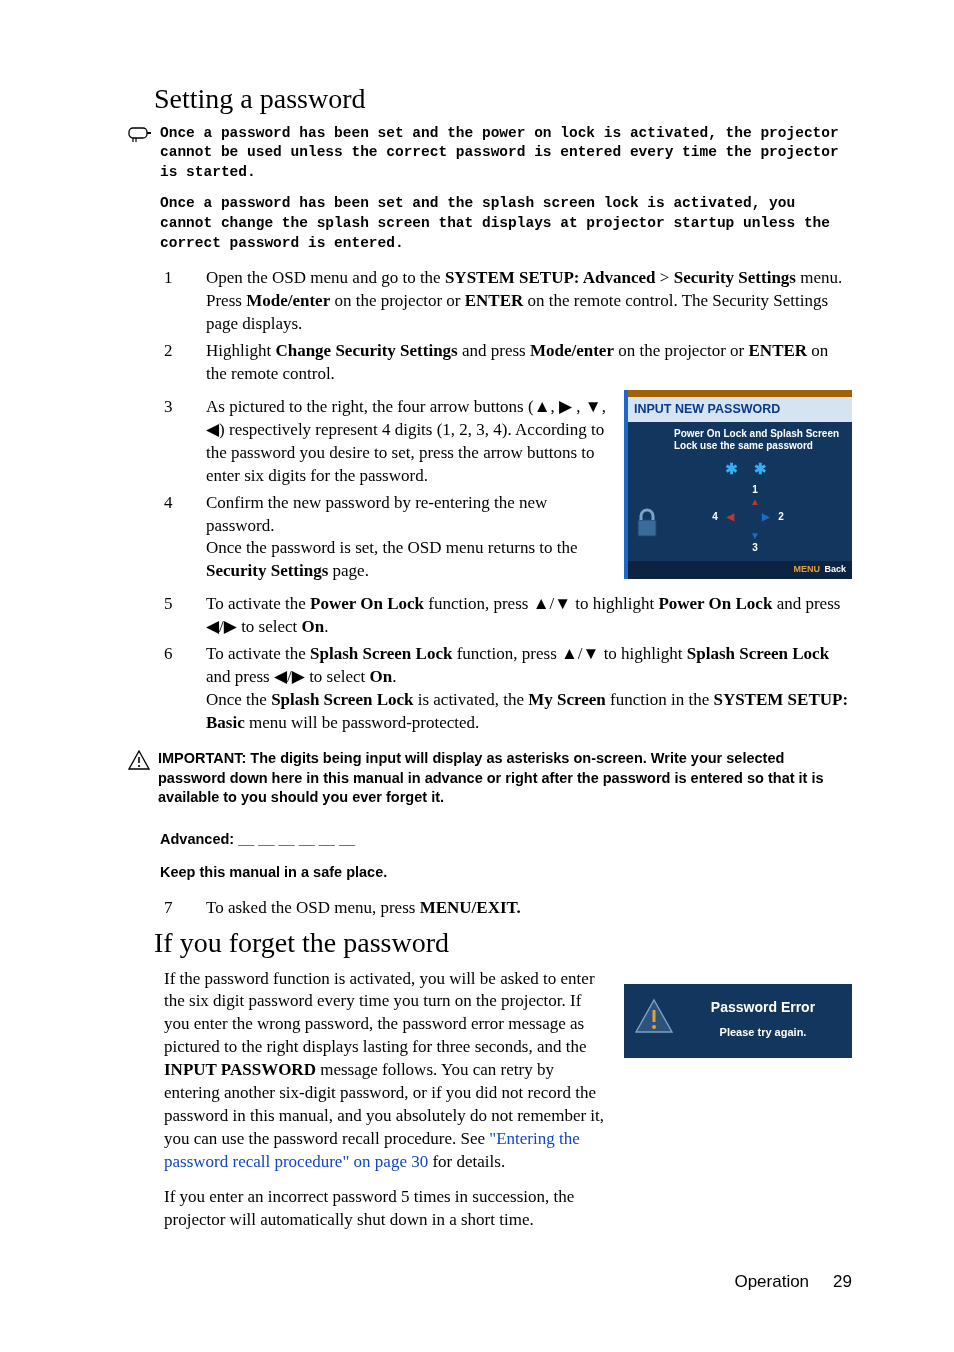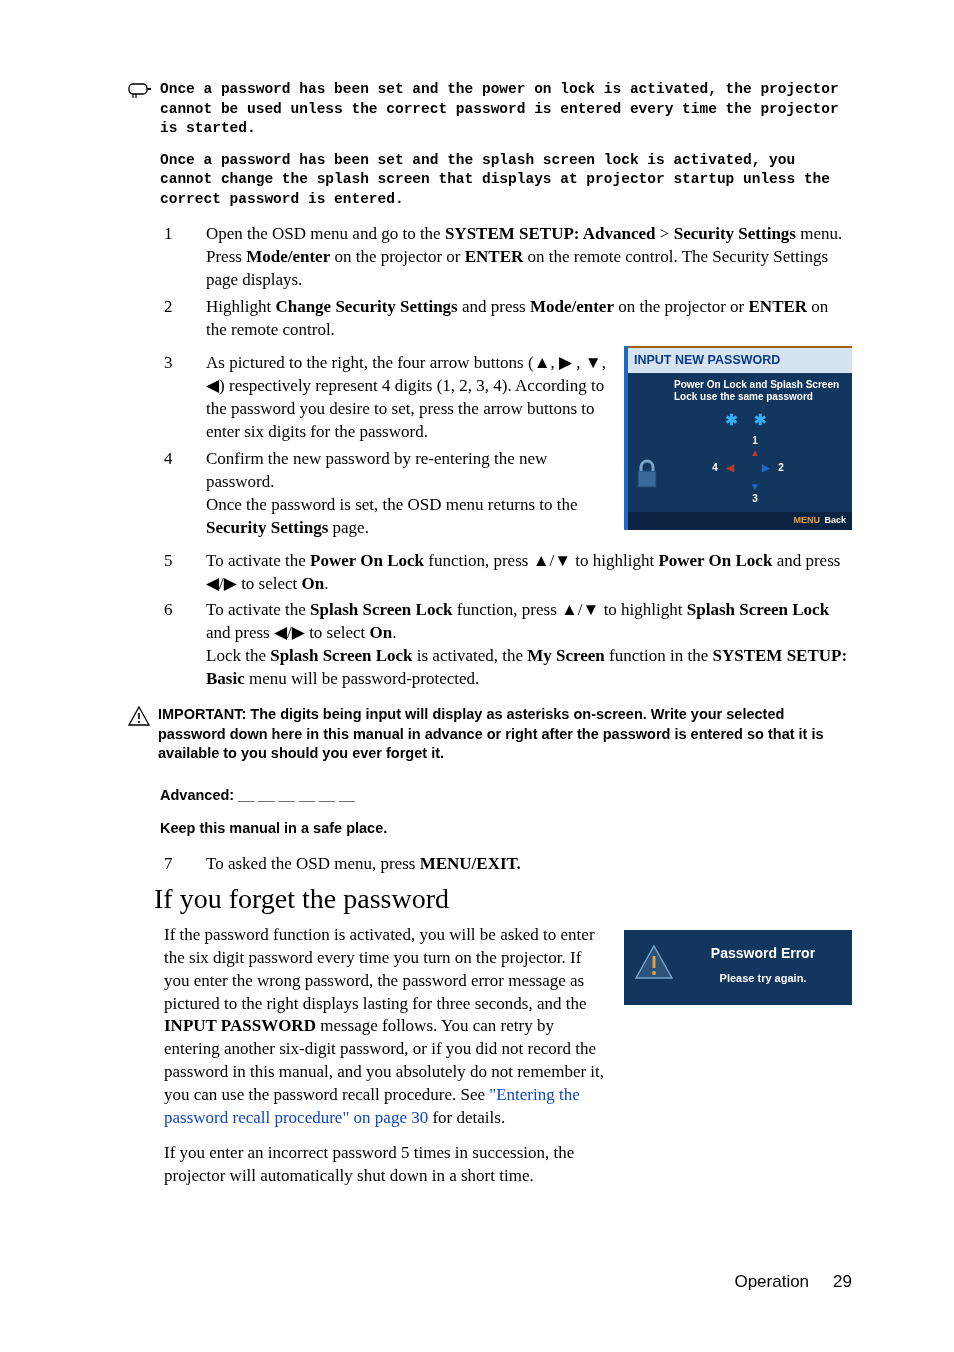--- a/index.html
+++ b/index.html
@@ -76,21 +76,21 @@
     font-family: Arial, Helvetica, sans-serif;
     padding: 0;
     width: 228px;
   }
   .osd-title-bar {
     background: #d6e3f1;
     color: #0a3a8a;
     font-weight: bold;
     font-size: 12.5px;
     padding: 4px 6px;
-    border-top: 2px solid #a16207;
+    border-top: 7px solid #a16207;
   }
   .osd-body {
     padding: 6px 8px 4px 8px;
   }
   .osd-sub {
     font-size: 10px;
     font-weight: bold;
     color: #fff;
     line-height: 1.25;
     margin-bottom: 6px;
@@ -145,21 +145,21 @@
 
   .error-box {
     background: #13365f;
     color:#fff;
     font-family: Arial, Helvetica, sans-serif;
     width: 228px;
     padding: 14px 10px 18px 10px;
     display:flex;
     gap:10px;
     align-items:center;
-    margin-top: 6px;
+    margin-top: 16px;
   }
   .error-box .warn-icon { flex:0 0 40px; }
   .error-box .msg { flex:1; text-align:center; }
   .error-box .msg .t1 { font-weight:bold; font-size:14px; margin-bottom:8px; }
   .error-box .msg .t2 { font-size:11px; font-weight:bold; }
 
   .important-block {
     display:flex;
     gap:8px;
     font-family: Arial, Helvetica, sans-serif;
@@ -210,20 +210,21 @@
   .footer .pnum { margin-left: 24px; }
 
   b { font-weight: bold; }
   .arrow { font-family: 'Arial', sans-serif; }
 </style>
 </head>
 <body>
 
 <div class="page">
 
+  <h2 class="section">Setting a password</h2>
 
   <div class="note-block">
     <div class="note-icon">
       <svg width="24" height="18" viewBox="0 0 24 18">
         <rect x="1" y="3" width="18" height="10" rx="4" fill="none" stroke="#000" stroke-width="1.3"></rect>
         <path d="M19 7 l4 0 l0 2 l-4 0 z" fill="#000"></path>
         <line x1="5" y1="13" x2="5" y2="17" stroke="#000" stroke-width="1.2"></line>
         <line x1="8" y1="13" x2="8" y2="17" stroke="#000" stroke-width="1.2"></line>
       </svg>
     </div>
@@ -302,21 +303,21 @@
     <li>
       <div class="num">5</div>
       <div class="body">
         <span>To activate the </span><b>Power On Lock</b><span> function, press </span><span class="arrow">▲</span>/<span class="arrow">▼</span><span> to highlight </span><b>Power On Lock</b><span> and press </span><span class="arrow">◀</span>/<span class="arrow">▶</span><span>  to select </span><b>On</b><span>.</span>
       </div>
     </li>
     <li>
       <div class="num">6</div>
       <div class="body">
         <span>To activate the </span><b>Splash Screen Lock</b><span> function, press </span><span class="arrow">▲</span>/<span class="arrow">▼</span><span>  to highlight </span><b>Splash Screen Lock</b><span> and press </span><span class="arrow">◀</span>/<span class="arrow">▶</span><span>  to select </span><b>On</b><span>.</span><br>
-        <span>Lock the </span><b>Splash Screen Lock</b><span> is activated, the </span><b>My Screen</b><span> function in the </span><b>SYSTEM SETUP: Basic</b><span> menu will be password-protected.</span>
+        <span>Once the </span><b>Splash Screen Lock</b><span> is activated, the </span><b>My Screen</b><span> function in the </span><b>SYSTEM SETUP: Basic</b><span> menu will be password-protected.</span>
       </div>
     </li>
   </ol>
 
   <div class="important-block">
     <div class="note-icon">
       <svg width="22" height="20" viewBox="0 0 22 20">
         <path d="M11 1 L21 19 L1 19 Z" fill="none" stroke="#000" stroke-width="1.3"></path>
         <line x1="11" y1="7" x2="11" y2="13" stroke="#000" stroke-width="1.6"></line>
         <circle cx="11" cy="16" r="1.1" fill="#000"></circle>

